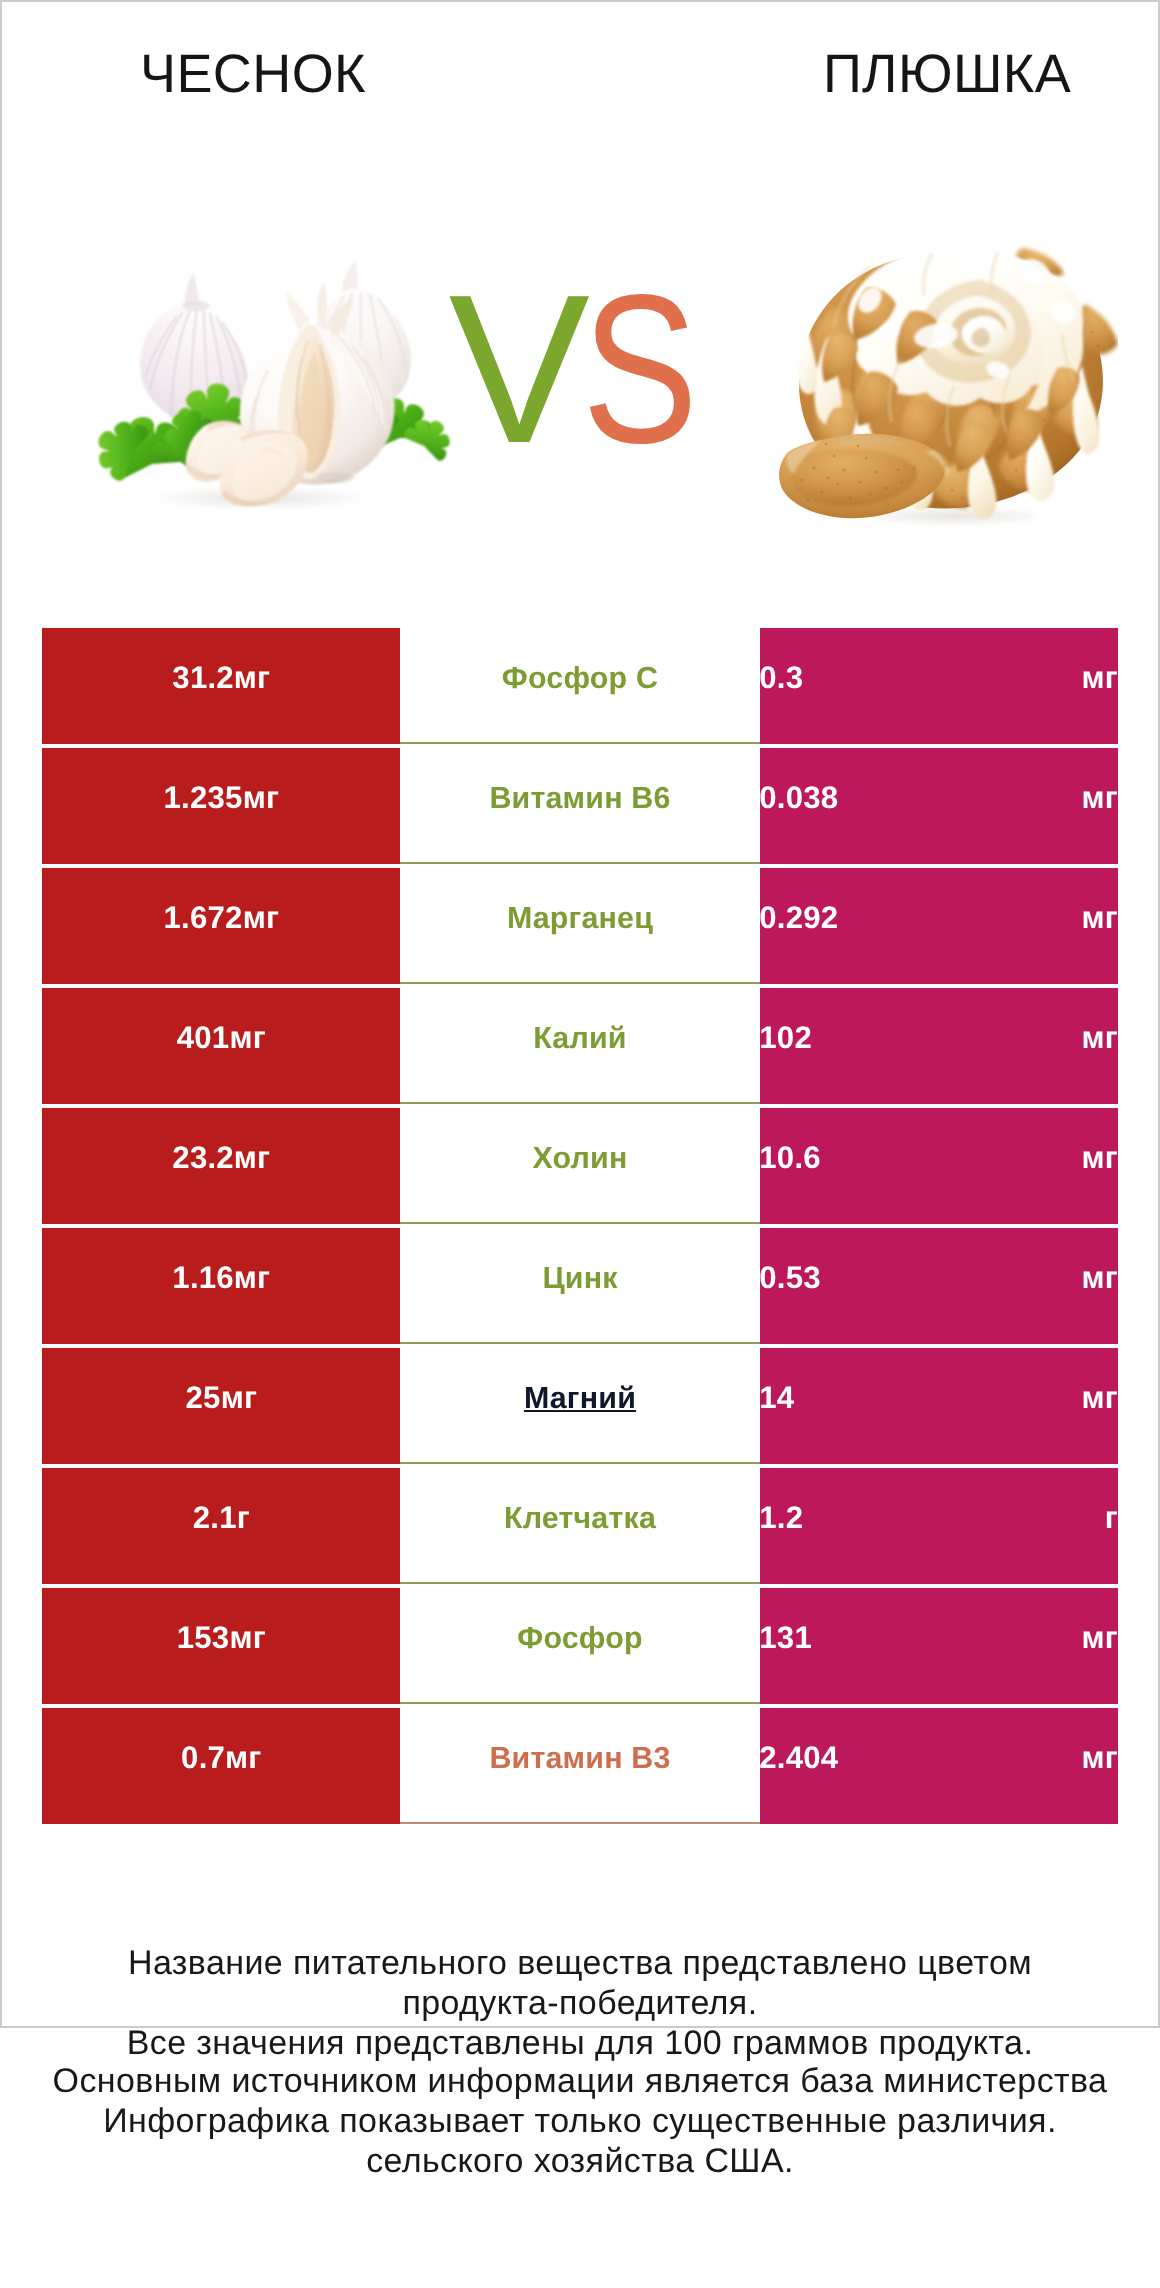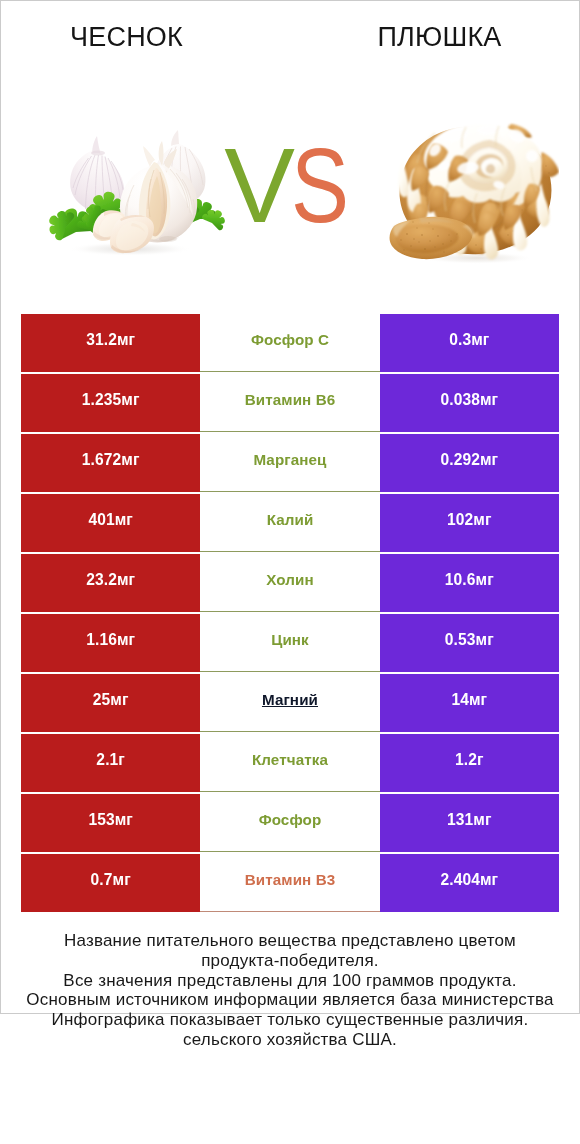--- a/index.html
+++ b/index.html
@@ -12,48 +12,48 @@
   .page{position:relative;width:580px;height:1014px;box-sizing:border-box;
         border:1px solid #cbcbcb;background:#fff;}
 
   
   .hero{position:relative;height:300px;}
   .hero-title{
     position:absolute;top:21px;font-size:27px;font-weight:400;color:#151515;
     letter-spacing:.2px;text-align:center;white-space:nowrap;
   }
   #title-left{left:21px;width:209px;}
-  #title-right{left:334px;width:209px;}
+  #title-right{left:368px;width:209px;}
 
   .vs{
     position:absolute;left:0;right:8px;top:131px;text-align:center;
     font-size:106px;font-weight:400;line-height:0;
   }
   .vs span{display:inline-block;vertical-align:top;line-height:1;}
   .vs .v{color:#7ca72e;}
   .vs .s{color:#e0704c;transform:scaleX(.82);transform-origin:left top;margin-left:-4px;margin-right:-14px;}
 
   .hero-img{position:absolute;}
   #img-garlic{left:47px;top:126px;}
   #img-bun{left:388px;top:121px;}
 
   
   .table{position:absolute;left:20px;top:313px;width:538px;}
   .row{display:flex;height:58.2px;margin-bottom:1.85px;}
   .row:last-child{margin-bottom:0;}
   .cell{width:179.5px;display:flex;align-items:center;justify-content:center;
         box-sizing:border-box;padding-bottom:6px;}
   .cell.left{background:#b91c1c;}
-  .cell.right{background:#6d28d9;}
+  .cell.right{background:#be185d;justify-content:space-between;}
   .cell.mid{background:#fff;border-bottom:1.3px solid #8e9b5d;}
   .val{color:#fff;font-size:15.6px;font-weight:700;letter-spacing:.1px;}
   .nutr{font-size:15.2px;font-weight:700;color:#7d9c33;letter-spacing:.1px;}
 
   
-  .footer{position:absolute;left:0;right:0;top:930px;text-align:center;
+  .footer{position:absolute;left:0;right:0;top:971px;text-align:center;
           font-size:17px;line-height:19.8px;letter-spacing:.2px;color:#181818;}
 </style>
 </head>
 <body>
 
 <div class="page">
 
   <div class="hero">
     <div class="hero-title" id="title-left">ЧЕСНОК</div>
     <div class="hero-title" id="title-right">ПЛЮШКА</div>

